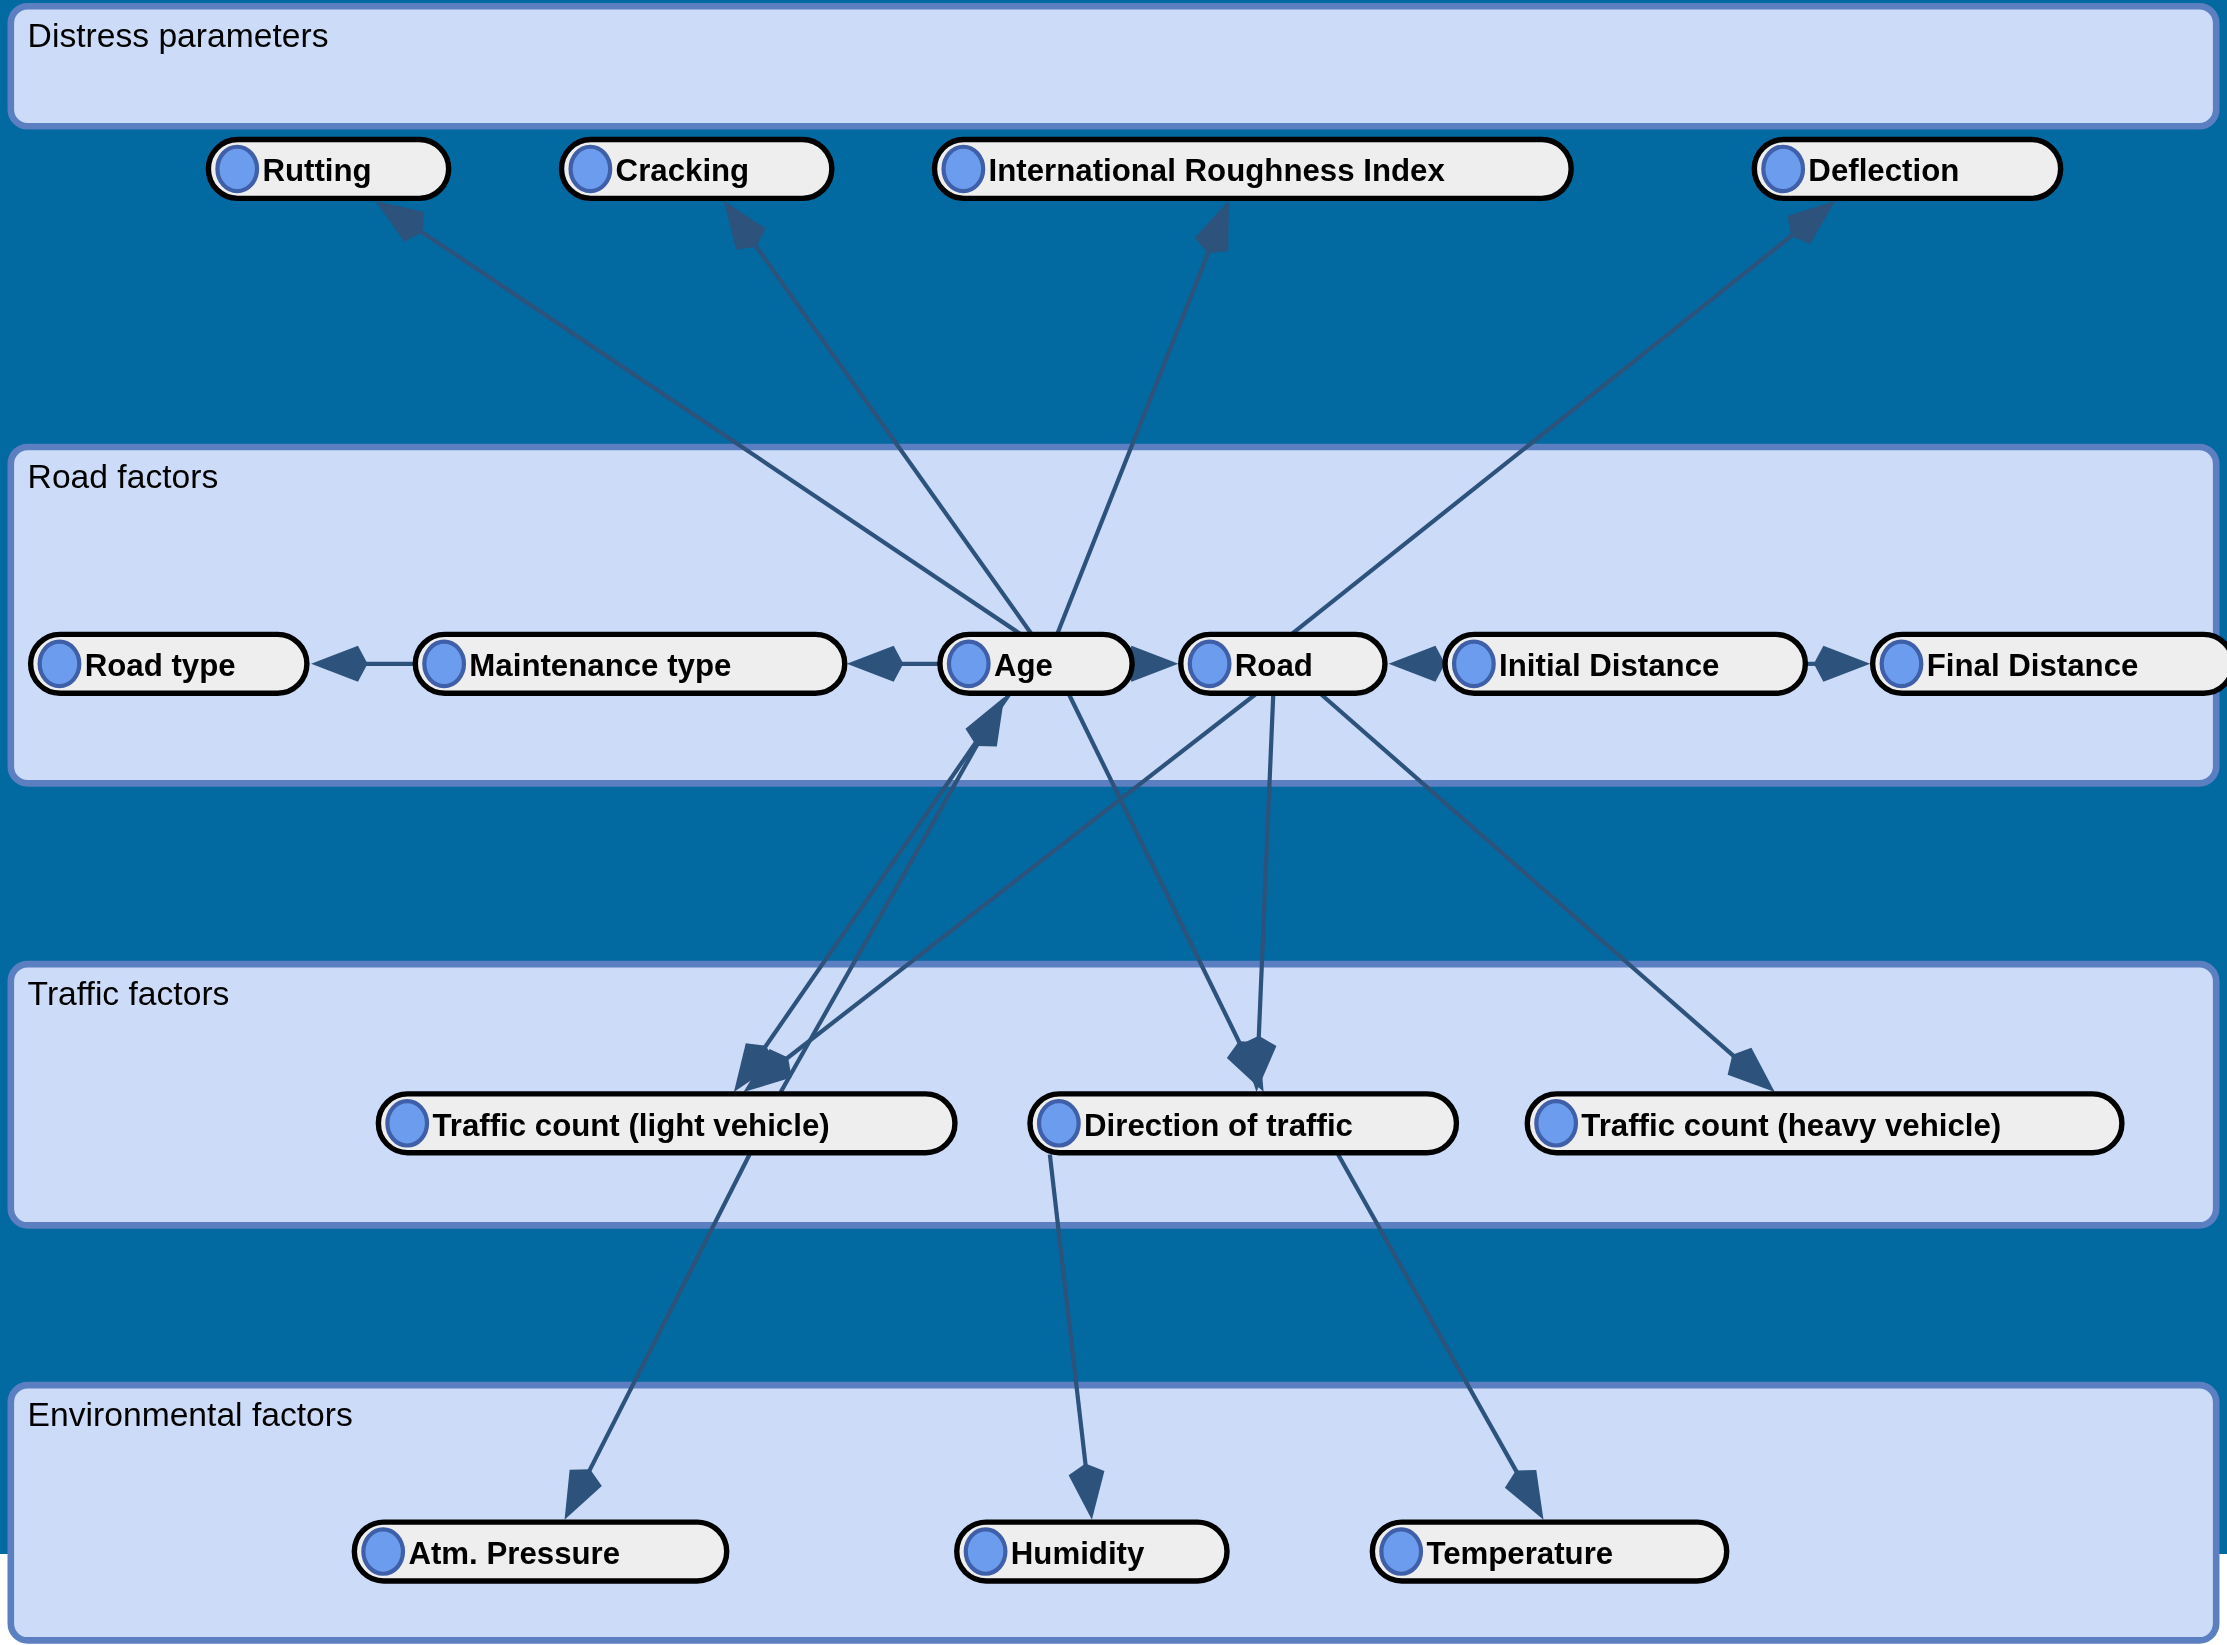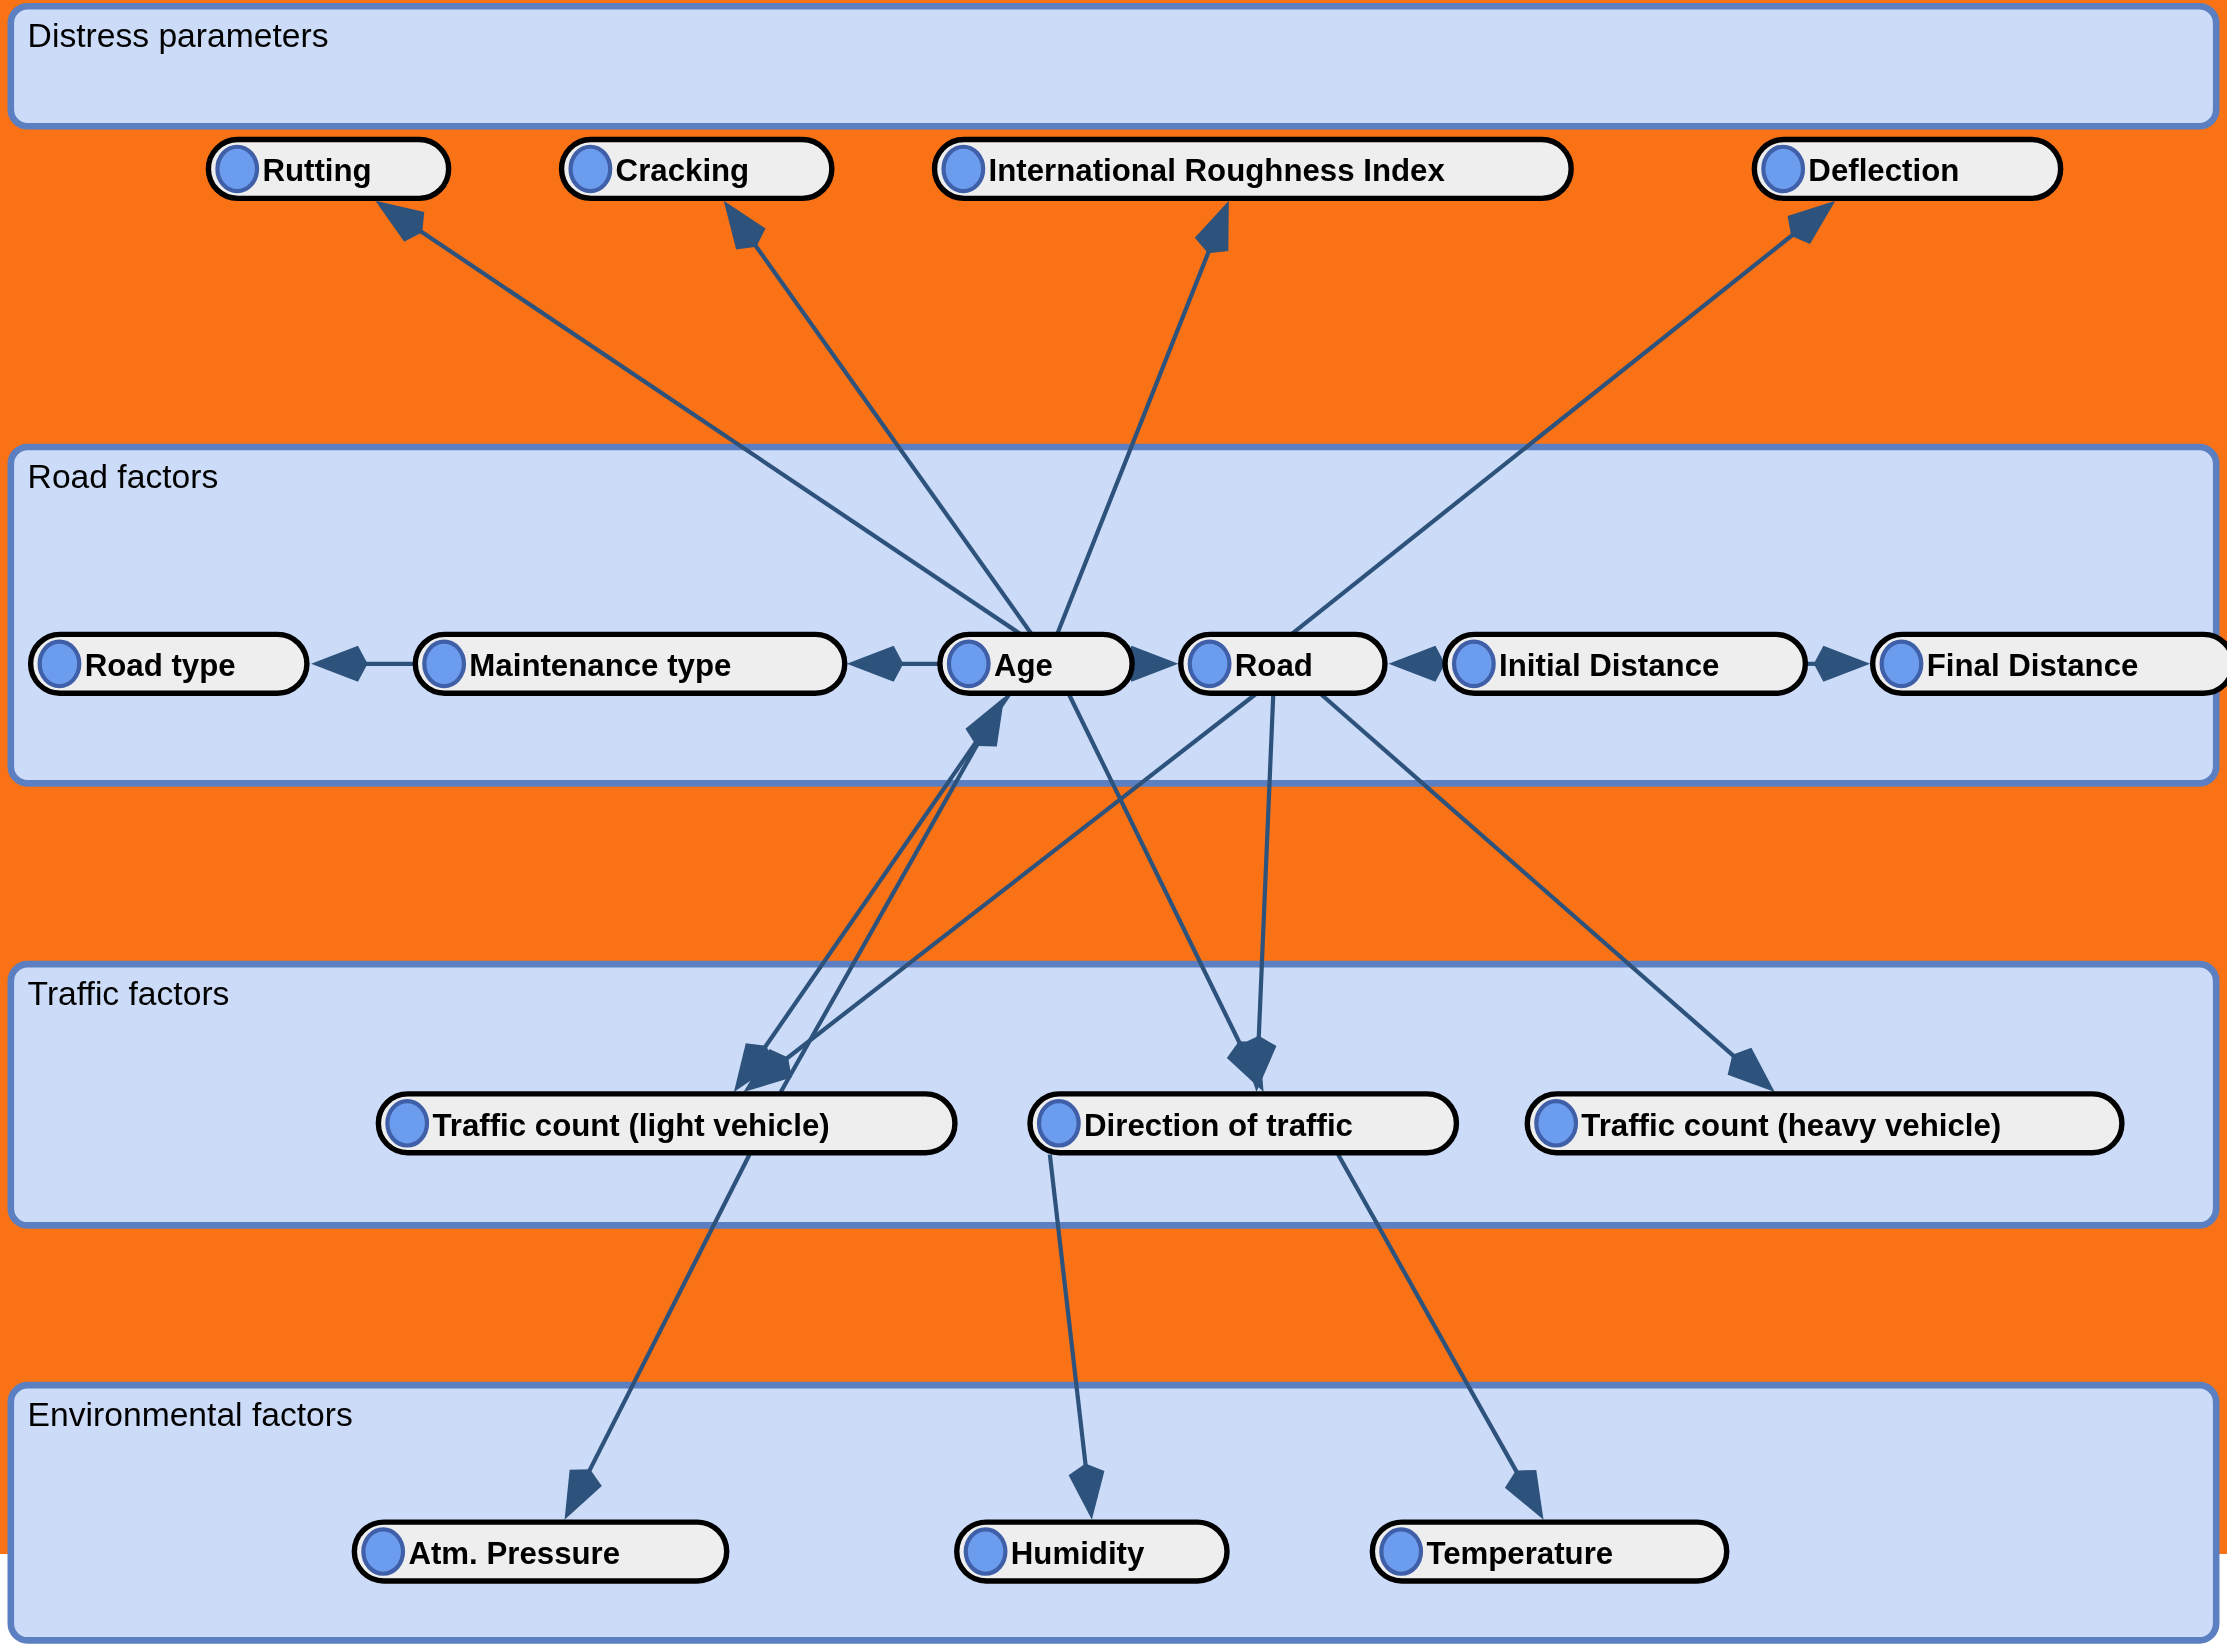--- a/index.html
+++ b/index.html
@@ -1,17 +1,17 @@
 <!DOCTYPE html>
 <html style="font-size:9.6px"><head>
 <meta charset="utf-8">
 <style>
   html,body{margin:0;padding:0;background:#ffffff;}
   body{width:2227px;height:1646px;font-family:"Liberation Sans",sans-serif;overflow:hidden;}
-  #stage{position:relative;width:2227px;height:1554px;background:#f97316;}
+  #stage{position:relative;width:2227px;height:1554px;background:#0369a1;}
   svg#canvas{position:absolute;left:0;top:0;width:2227px;height:1646px;}
   .grp-rect{fill:#ccdcf8;stroke:#5b7fc0;stroke-width:11;}
   .grp-title{font-family:"Liberation Sans",sans-serif;font-size:56px;fill:#000000;
              dominant-baseline:hanging;}
   .node-body{fill:#eeeeee;stroke:#000000;stroke-width:9;}
   .node-ell{fill:#6c9ced;stroke:#3f5fa8;stroke-width:7;}
   .node-label{font-family:"Liberation Sans",sans-serif;font-weight:bold;
               font-size:52px;fill:#000000;dominant-baseline:central;}
   .edge{fill:none;stroke:#2d527c;stroke-width:7;}
   .edge-head{fill:#2d527c;stroke:none;}

